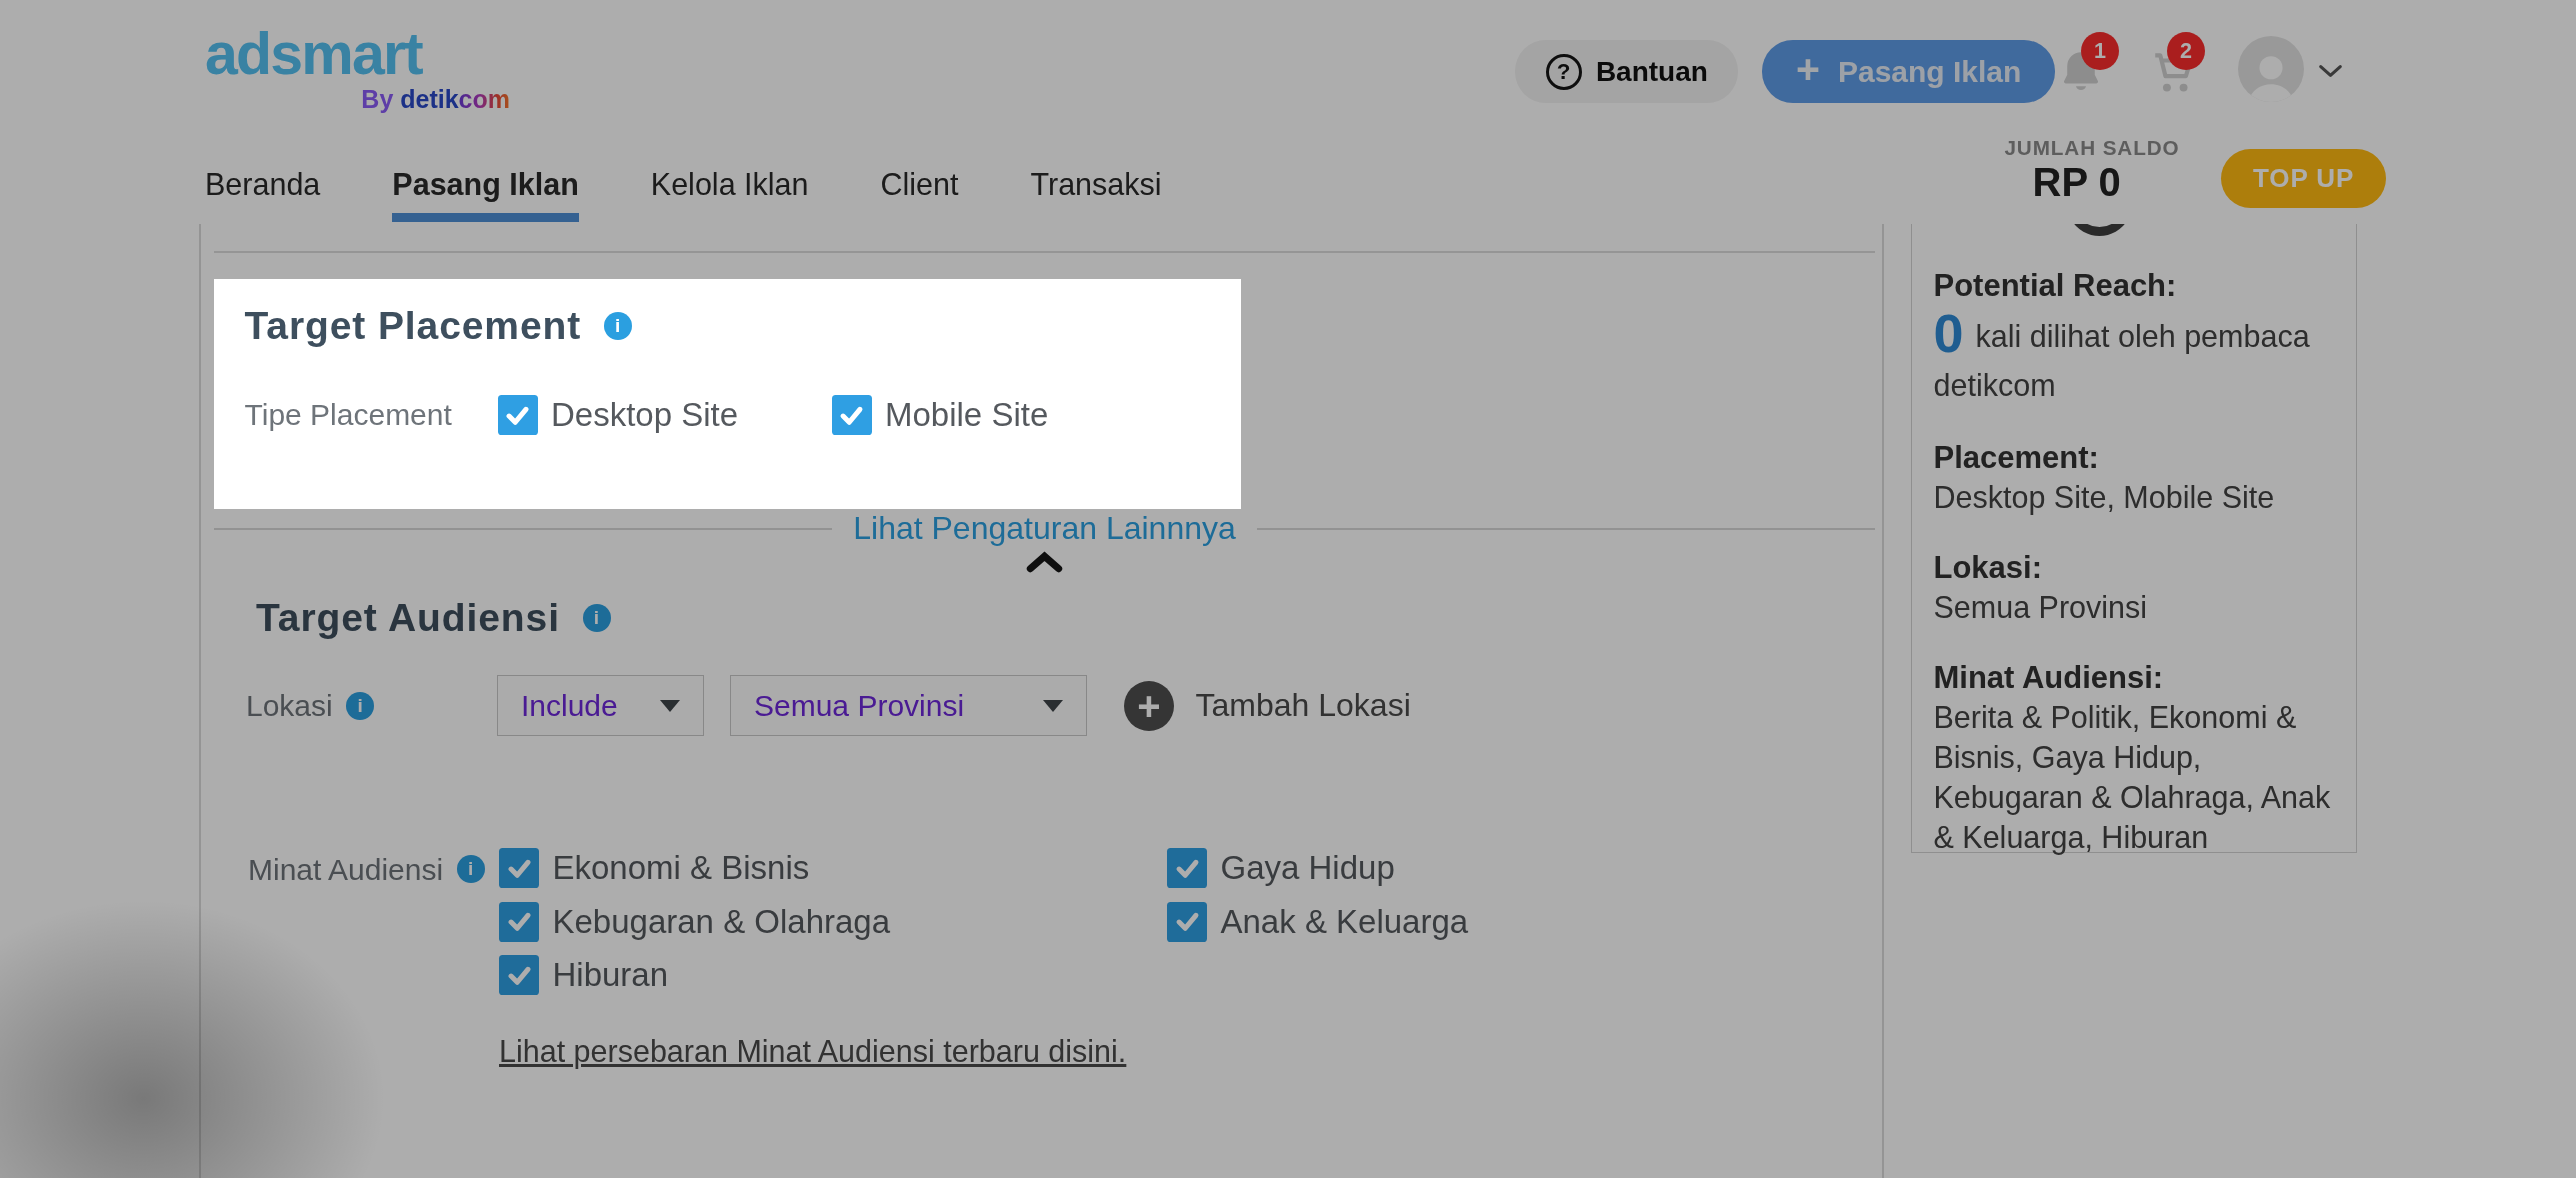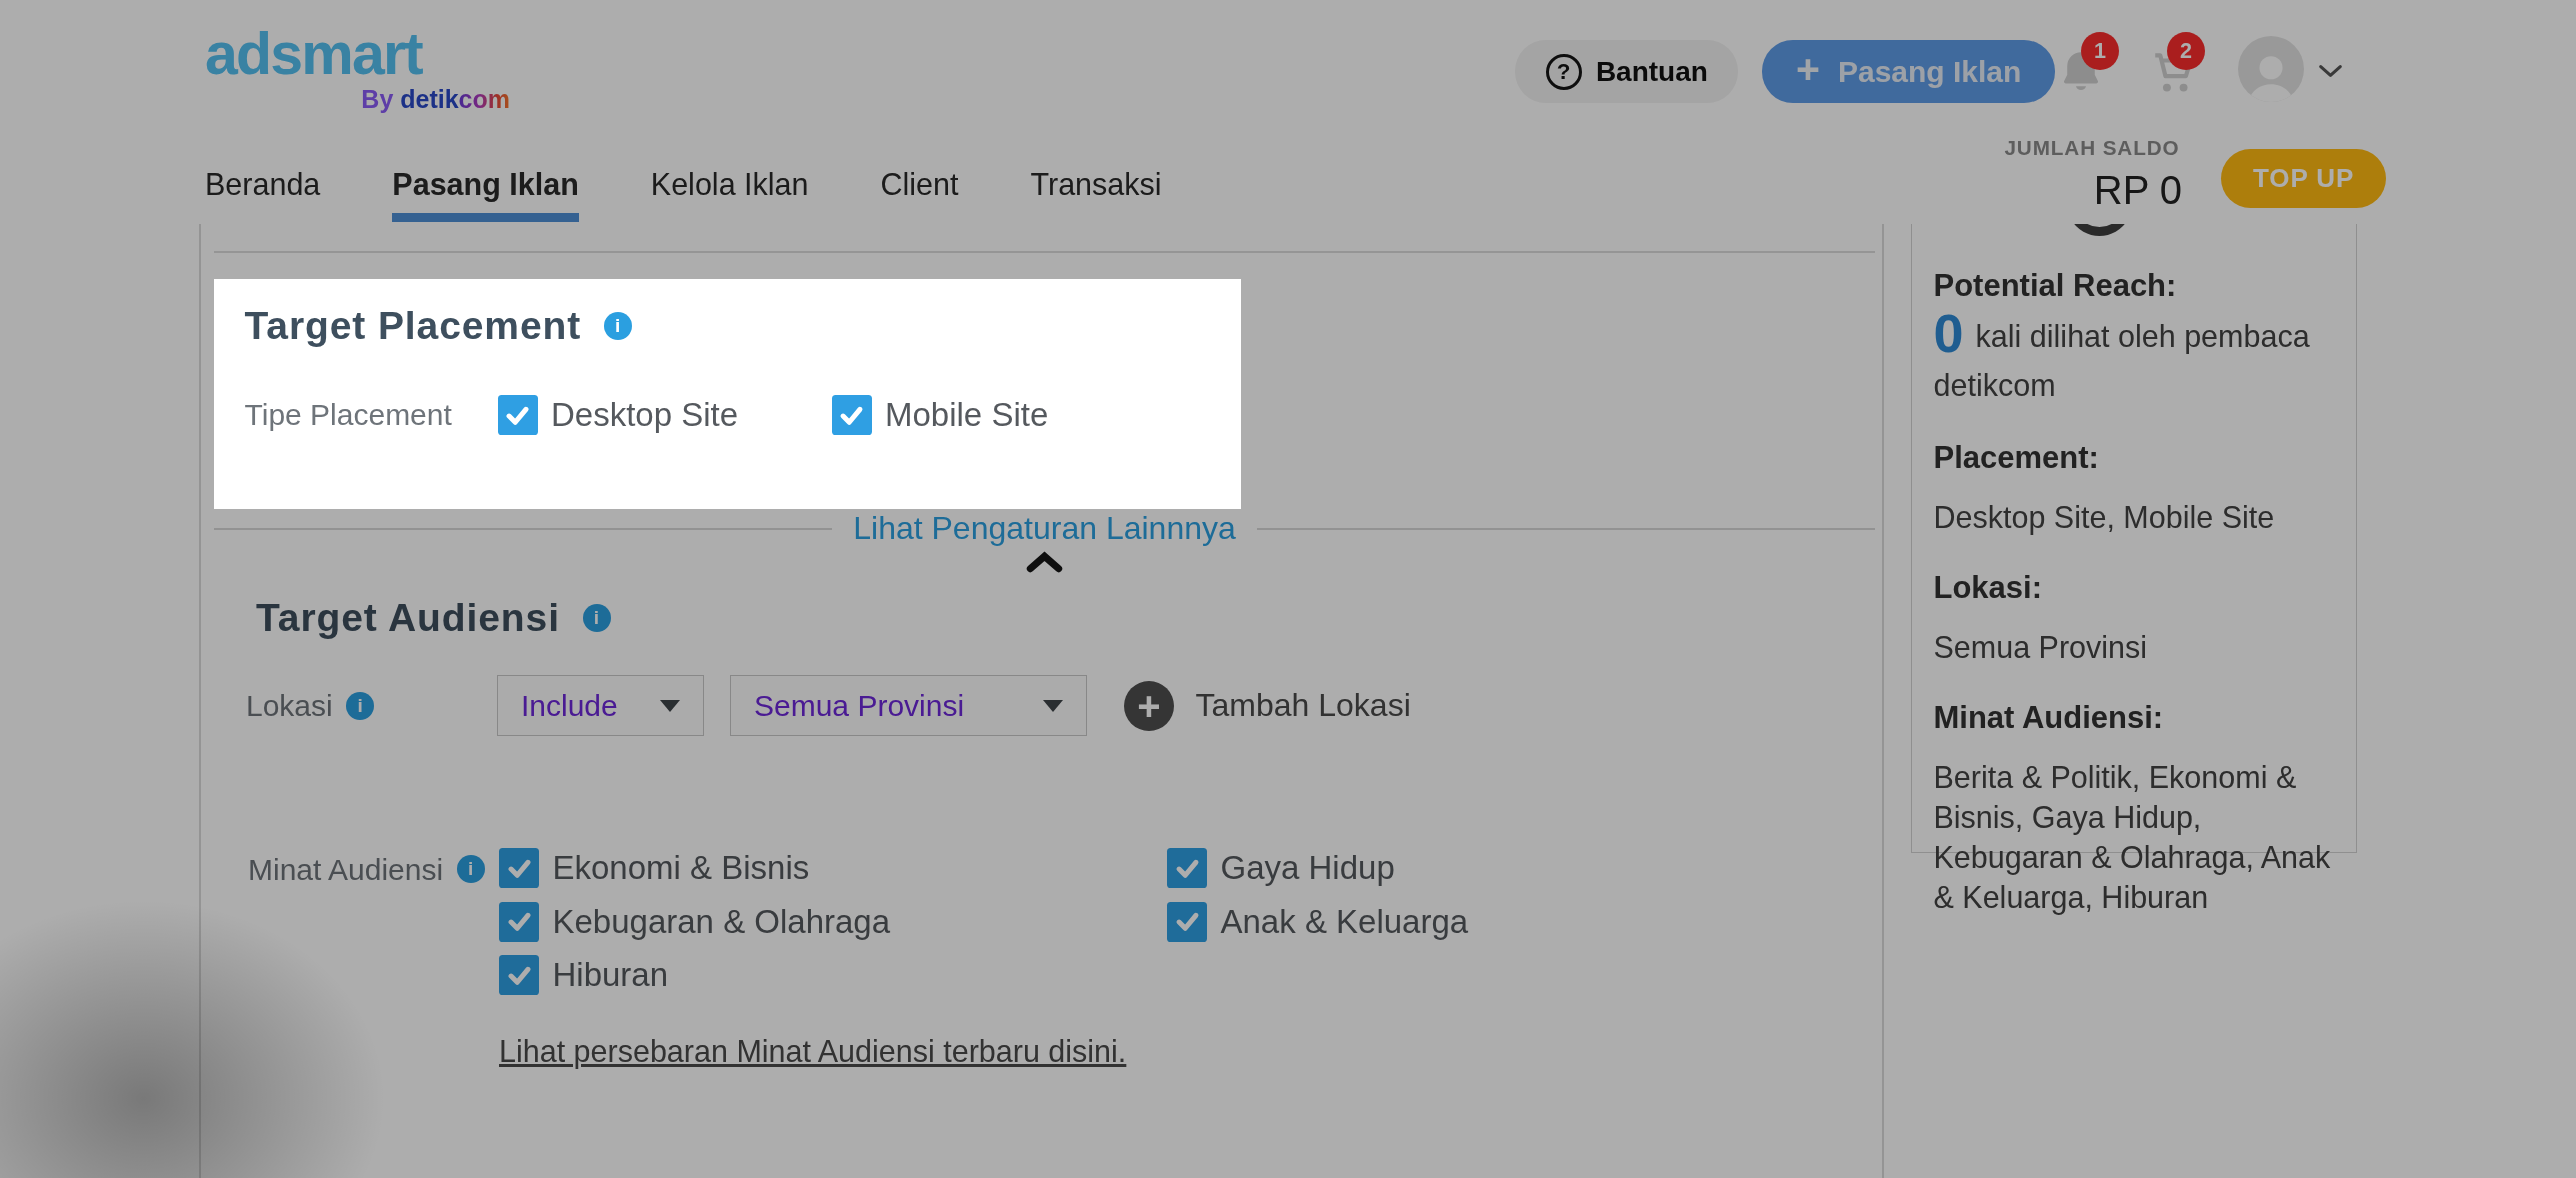--- a/index.html
+++ b/index.html
@@ -45,21 +45,21 @@
   .avatar svg { position:absolute; left:0; top:7.2px; }
   .avatar-chevron { position:absolute; left:2317px; top:63px; cursor:pointer; }
 
   .nav { position:absolute; left:205px; top:167px; display:flex; gap:72px; }
   .nav-item { font-size:30.5px; color:#2a2a2a; padding-bottom:16px; position:relative; cursor:pointer; white-space:nowrap; }
   .nav-item.active { font-weight:700; }
   .nav-item.active::after { content:""; position:absolute; left:0; right:0; bottom:-3.6px; height:9px; background:#4e8fd6; }
 
   .saldo { position:absolute; left:2002px; top:136px; width:180px; text-align:center; }
   .saldo-label { font-size:20.7px; font-weight:700; letter-spacing:0.9px; color:#8a8a8a; }
-  .saldo-amount { font-size:40px; font-weight:400; color:#222; margin-top:8px; text-align:right; padding-left:30.5px; }
+  .saldo-amount { font-size:40px; font-weight:700; color:#222; margin-top:0; text-align:left; padding-left:30.5px; }
   .topup-btn { position:absolute; left:2221px; top:149px; height:59px; padding:0 32px; background:#ffba12;
     border-radius:30px; display:inline-flex; align-items:center; font-size:26px; font-weight:700;
     letter-spacing:0.9px; color:#fff; cursor:pointer; }
 
   
   .card-left-border  { position:absolute; left:199px;  top:224px; width:1.8px; height:954px; background:#dadada; }
   .card-right-border { position:absolute; left:1882px; top:224px; width:1.8px; height:954px; background:#dadada; }
   .divider-top { position:absolute; left:214px; top:251px; width:1661px; height:1.8px; background:#dcdcdc; }
 
   .section-title { font-size:39px; color:#3e4f5e; letter-spacing:0.9px; display:flex; align-items:center; gap:23px; }
@@ -112,21 +112,21 @@
 
   .persebaran-link { position:absolute; left:499px; top:1034px; font-size:30.5px; color:#4a4a4a;
     text-decoration:underline; cursor:pointer; }
 
   
   .summary { position:absolute; left:1911px; top:135px; width:446px; height:718px; background:#fff;
     border:1.8px solid #d3d3d3; padding:131px 21.5px 0 21.5px; z-index:2; }
   .g-frag { position:absolute; left:158px; top:79px; }
   .block { margin-bottom:32px; }
   .block-label { font-size:31px; font-weight:700; color:#333; line-height:38px; }
-  .block-value { font-size:30.5px; color:#434343; line-height:40px;margin-top:20px; }
+  .block-value { font-size:30.5px; color:#434343; line-height:40px; }
   .reach-line1 { white-space:nowrap; line-height:56px; font-size:30.5px; color:#434343; }
   .reach-num { font-size:54px; font-weight:700; color:#2e8ad4; vertical-align:-5.4px; margin-right:3.6px; }
   .reach-line2 { font-size:30.5px; color:#434343; line-height:43px; }
 
   
   .dim-overlay { position:absolute; inset:0; background:rgba(0,0,0,0.32); z-index:20; }
   .corner-shadow { position:absolute; left:-108px; bottom:-126px; width:503px; height:413px; z-index:25;
     background:radial-gradient(ellipse at center, rgba(0,0,0,0.30) 0%, rgba(0,0,0,0.0) 68%);
     pointer-events:none; }
 </style>

